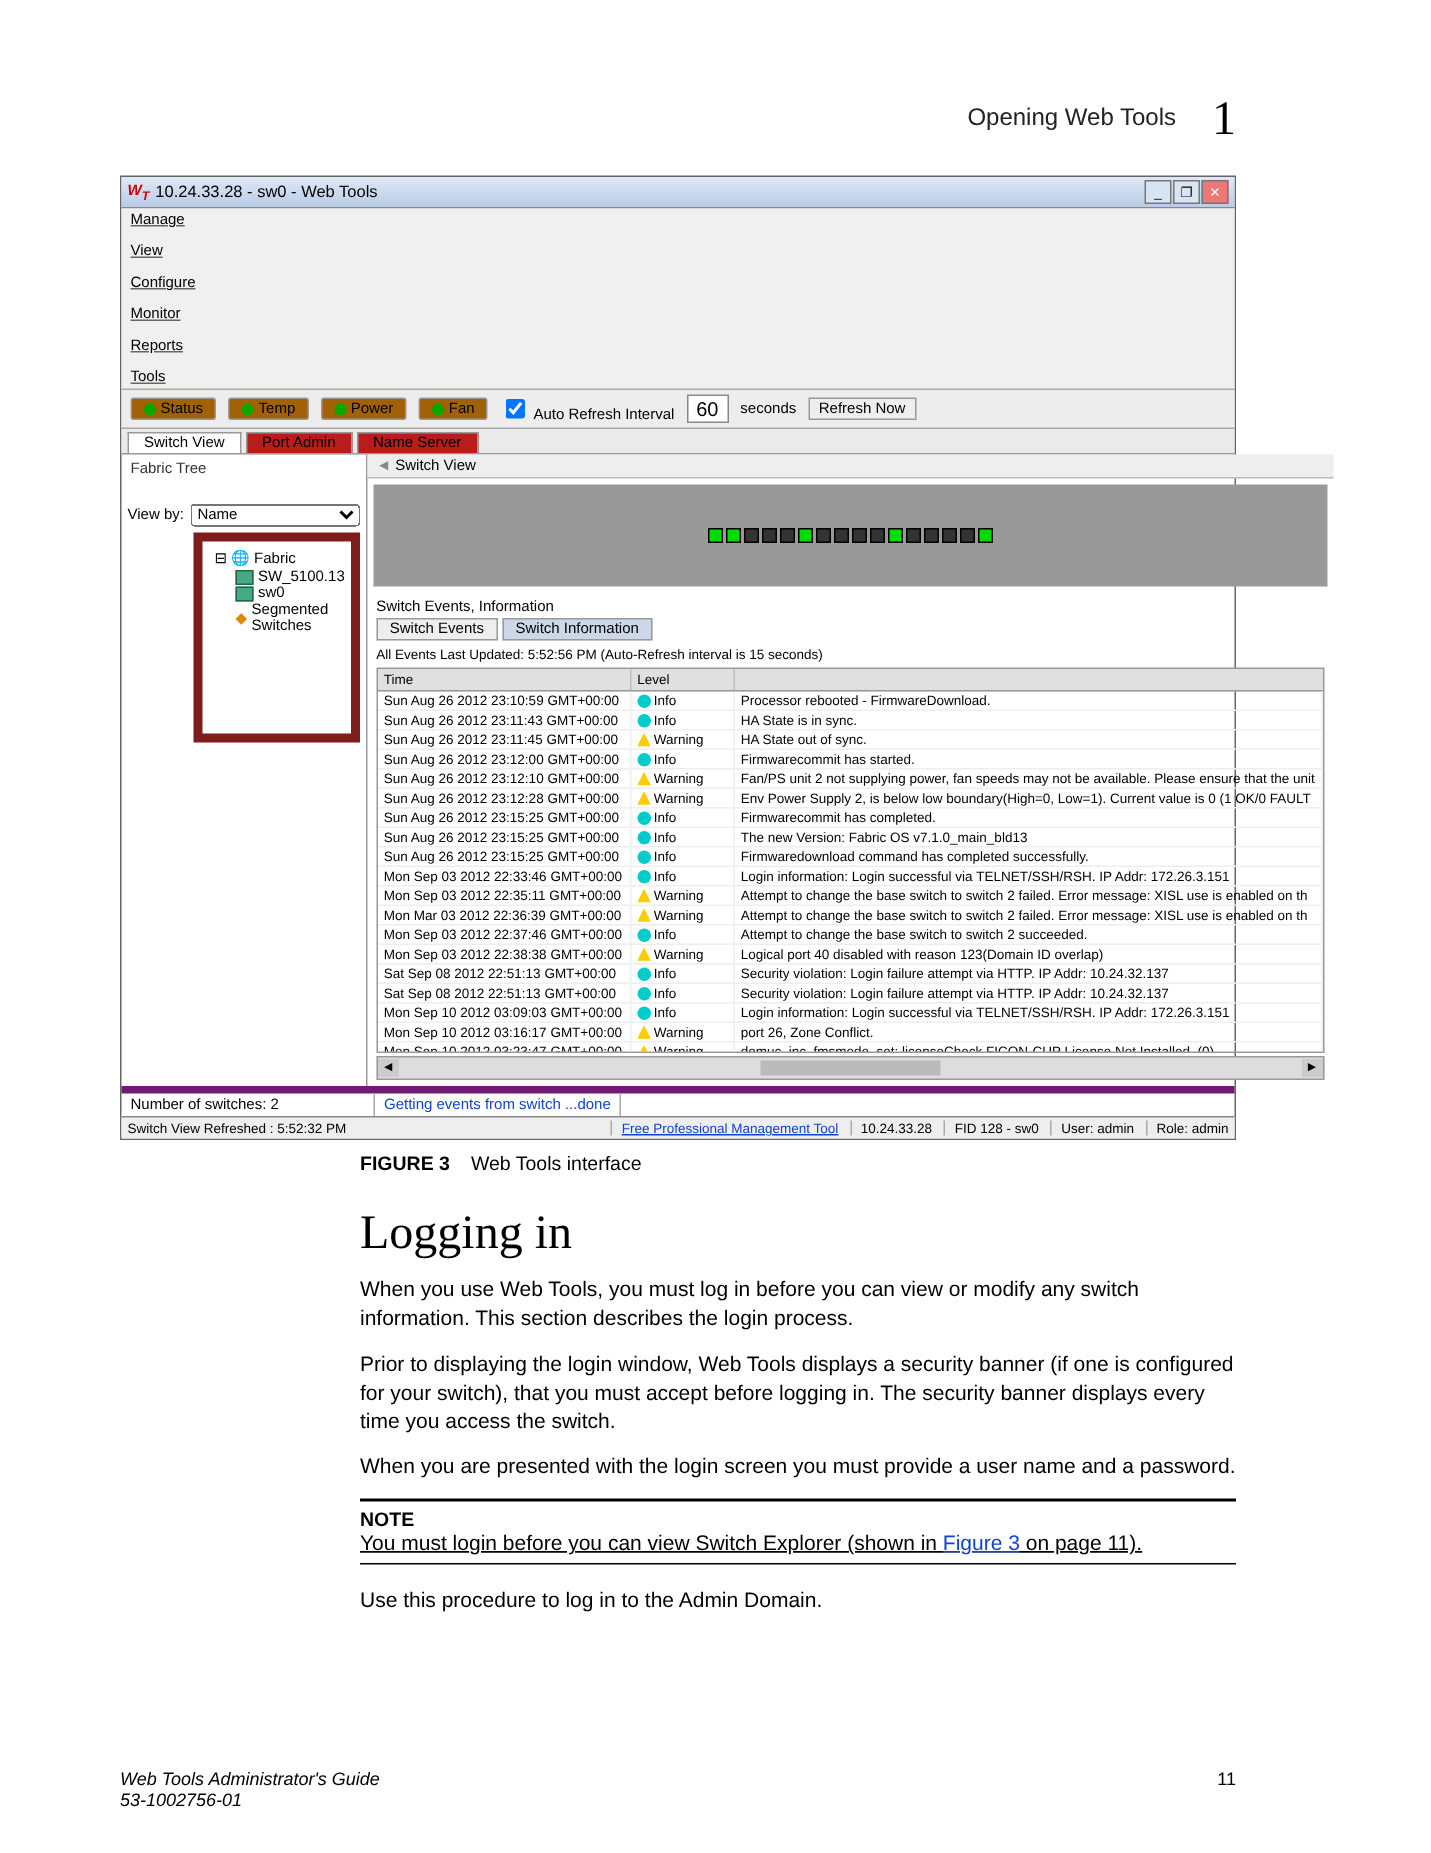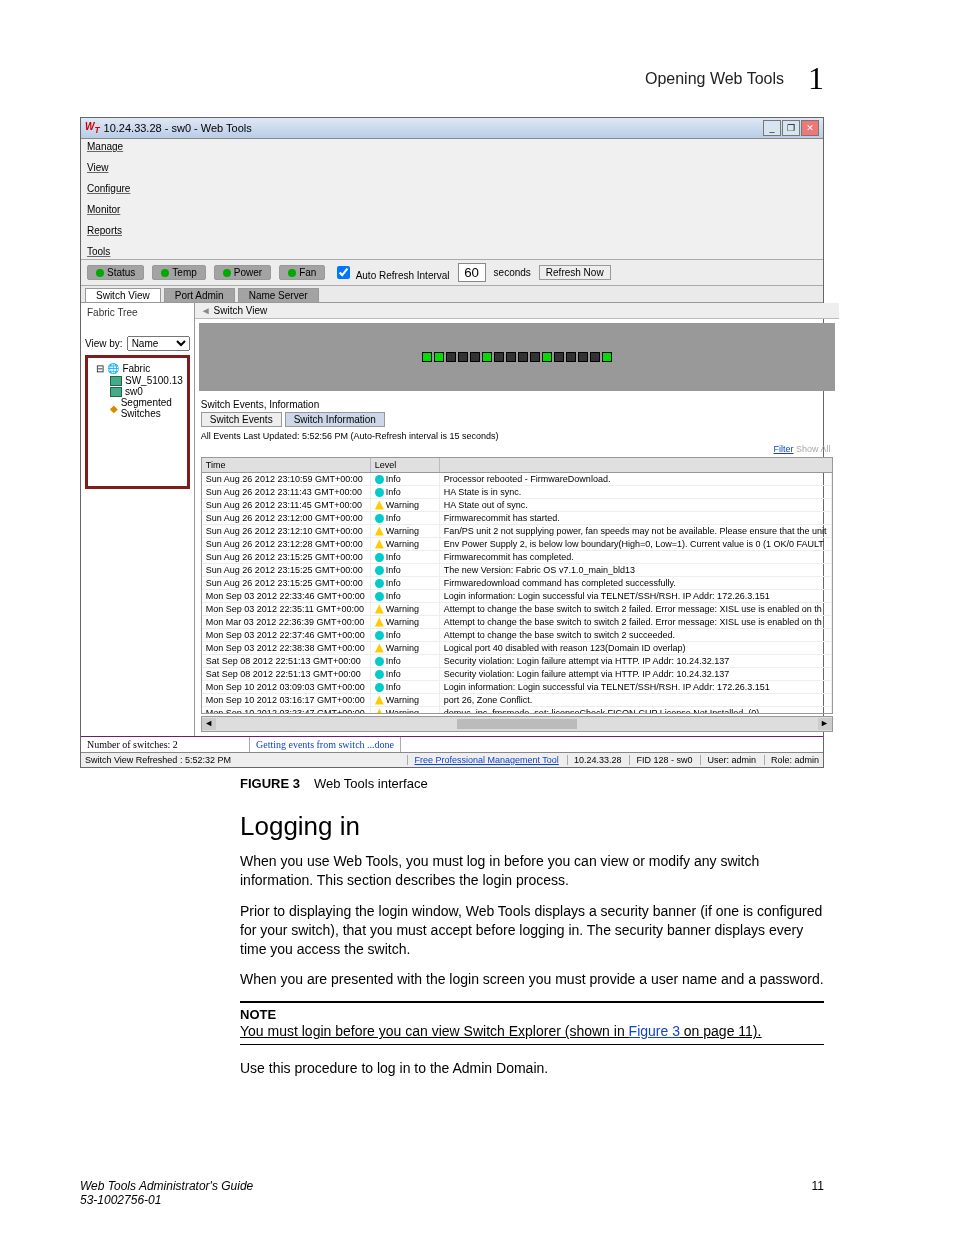--- a/index.html
+++ b/index.html
@@ -11,33 +11,33 @@
   .app-window { border: 1px solid #666; font-family: Arial, sans-serif; font-size: 10px; margin-bottom: 8px; }
   .titlebar { background: linear-gradient(#dfe8f6,#b9cce6); display:flex; align-items:center; justify-content:space-between; padding: 2px 4px; border-bottom:1px solid #888;}
   .titlebar-left { display:flex; align-items:center; gap:4px; font-size:11px; color:#000; }
   .wt-icon { color:#c00; font-weight:bold; font-size:10px; font-style:italic;}
   .winbtns { display:flex; gap:1px;}
   .winbtn { width:16px; height:14px; display:flex; align-items:center; justify-content:center; font-size:9px; border:1px solid #777; background:#d8e4f2;}
   .winbtn.close { background:#e77; color:#fff;}
   .menubar { display:flex; gap:10px; padding:2px 6px; border-bottom:1px solid #aaa; background:#f0f0f0; font-size:10px;flex-direction:column;}
   .menubar span { text-decoration:underline; text-decoration-color:#666;}
   .toolbar { display:flex; align-items:center; gap:8px; padding:3px 6px; border-bottom:1px solid #aaa; background:#ededed; font-size:10px;}
-  .status-btn { border:1px solid #999; padding:1px 8px; border-radius:2px; display:flex; align-items:center; gap:3px; background:#a3a3a3;}
+  .status-btn { border:1px solid #999; padding:1px 8px; border-radius:2px; display:flex; align-items:center; gap:3px; background:#a16207;}
   .dot { width:8px; height:8px; border-radius:50%; background:#0a0; display:inline-block;}
   .refresh-btn { border:1px solid #999; padding:1px 6px; background:#eee;}
   .intvl { width:22px; border:1px solid #888; text-align:center;}
 
   .tabs-row { display:flex; gap:3px; padding:2px 4px 0; background:#eaeaea; border-bottom:1px solid #999;}
-  .tab { border:1px solid #999; border-bottom:none; padding:1px 10px; background:#a3a3a3; font-size:10px;}
+  .tab { border:1px solid #999; border-bottom:none; padding:1px 10px; background:#b91c1c; font-size:10px;}
   .tab.active { background:#fff;}
 
   .workspace { display:flex; }
   .sidebar { width:160px; border-right:1px solid #999; padding:4px; font-size:10px; }
   .fieldset-label { font-size:10px; color:#333; margin-bottom:18px; padding:0 2px;}
-  .sidebar-box { border:3px solid #7f1d1d; padding:4px; min-height:120px;}
+  .sidebar-box { border:6px solid #7f1d1d; padding:4px; min-height:120px;margin-left:44px;}
   .viewby { display:flex; gap:4px; align-items:center; margin-bottom:4px;}
   .viewby select { font-size:10px; flex:1;}
   .tree-item { padding:1px 0 1px 4px;}
   .tree-child { padding-left:18px; display:flex; align-items:center; gap:3px;}
   .sw-icon { width:10px; height:8px; background:#4a8; border:1px solid #264;}
   .seg-icon { color:#d80;}
 
   .mainview { flex:1; display:flex; flex-direction:column;}
   .switchview-hdr { padding:2px 6px; font-size:10px; background:#eee; border-bottom:1px solid #bbb;}
   .chassis-area { background:#999; height:60px; margin:4px; display:flex; align-items:center; justify-content:center; gap:2px; padding:4px;}
@@ -61,31 +61,31 @@
   .evt-body { max-height:240px; overflow:hidden; position:relative;}
   .evt-row { display:flex; border-bottom:1px solid #eee;}
   .evt-row div { padding:1px 4px; border-right:1px solid #eee; white-space:nowrap; overflow:hidden;}
   .lvl { display:flex; gap:2px; align-items:center;}
   .lvl-ico { width:9px; height:9px; border-radius:50%; background:#0cc; display:inline-block;}
   .lvl-ico.warn { background:#fc0; clip-path:polygon(50% 0,100% 100%,0 100%); border-radius:0;}
   .hscroll { height:14px; background:#ddd; display:flex; align-items:center; justify-content:space-between; margin:0 6px 4px; border:1px solid #999;}
   .hscroll-btn { width:14px; height:12px; background:#ccc; text-align:center; font-size:9px;}
   .hscroll-thumb { width:120px; height:10px; background:#bbb;}
 
-  .footer-row { display:flex; border-top:1px solid #701a75; font-size:10px;font-family:Liberation Serif, serif;}
+  .footer-row { display:flex; border-top:5px solid #701a75; font-size:10px;}
   .footer-cell { border-right:1px solid #aaa; padding:2px 6px;}
   .getting-link { color:#14c;}
   .statusbar { display:flex; justify-content:space-between; font-size:9px; border-top:1px solid #888; padding:2px 4px; background:#eee;}
   .sb-right { display:flex; gap:8px;}
   .sb-right span { border-left:1px solid #aaa; padding-left:6px;}
   .sb-link { color:#14c; text-decoration:underline;}
 
   .figure-caption { font-size:13px; margin:4px 0 20px 160px;}
   .figure-caption b { margin-right:14px;}
-  h2.section { font-family: Liberation Sans, sans-serif; font-size:26px; font-weight:normal; margin:16px 0 10px 160px;}
+  h2.section { font-family: Liberation Serif, serif; font-size:32px; font-weight:normal; margin:16px 0 10px 160px;}
   .body-text { font-size:14px; margin:0 0 12px 160px; line-height:1.35;}
   .note-block { border-top:2px solid #000; border-bottom:1px solid #000; margin:8px 0 14px 160px; padding:4px 0;}
   .note-block b { font-size:13px; display:block;}
   .note-block span { font-size:14px;text-decoration:underline;}
   .fig-link { color:#14c; }
   .page-footer { position:absolute; bottom:28px; left:80px; right:60px; display:flex; justify-content:space-between; font-size:12px; font-style:italic;}
   .page-footer .pn { font-style:normal;}
 </style>
 </head>
 <body>
@@ -190,24 +190,20 @@
             <span class="port-blk"></span>
             <span class="port-blk"></span>
             <span class="port-blk port-on"></span>
       </div>
       <div class="split-caption">Switch Events, Information</div>
       <div class="event-tabs">
         <span class="event-tab">Switch Events</span>
         <span class="event-tab active">Switch Information</span>
       </div>
       <div class="evt-meta">All Events  Last Updated:  5:52:56 PM  (Auto-Refresh interval is 15 seconds)</div>
-      <div class="filter-row">
-        <span class="filter-link">Filter</span>
-        <span class="show-all">Show All</span>
-      </div>
       <div class="evt-table">
         <div class="evt-head">
           <div class="col-time">Time</div>
           <div class="col-level">Level</div>
         </div>
         <div class="evt-body" id="evt-body">
               <div class="evt-row">
                 <div class="col-time">Sun Aug 26 2012 23:10:59 GMT+00:00</div>
                 <div class="col-level lvl">
                   <span class="lvl-ico"></span>

